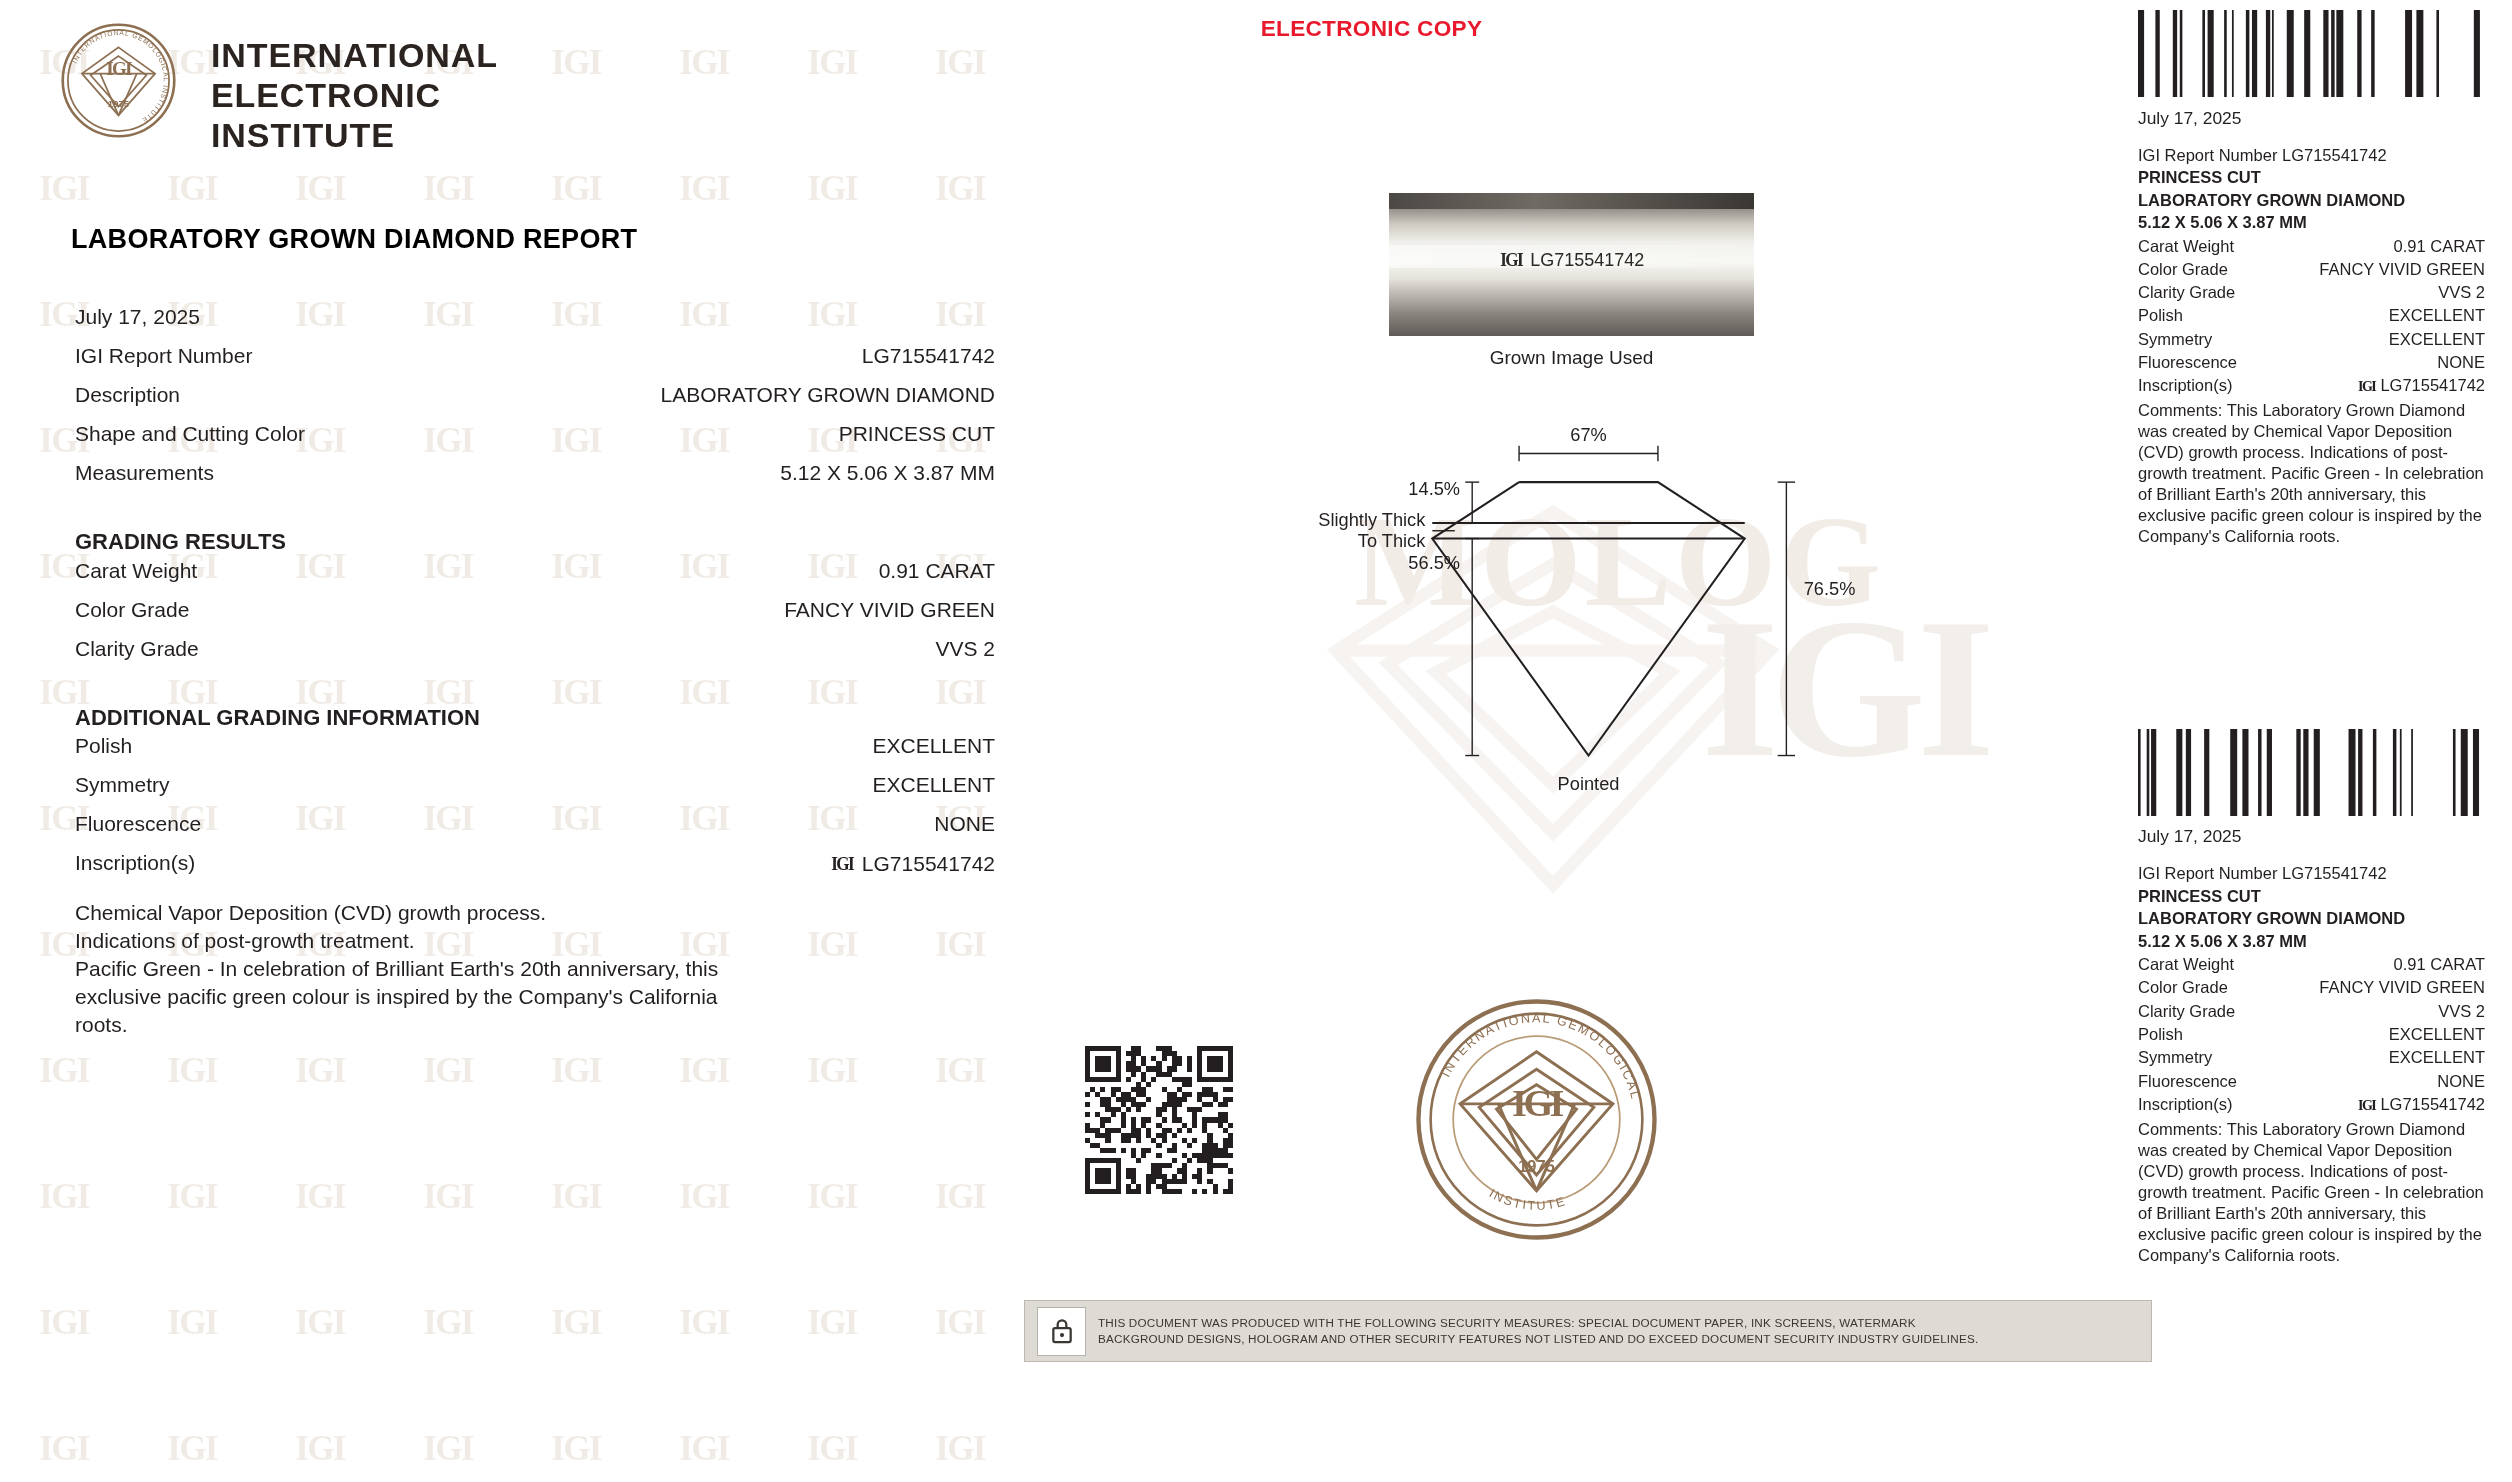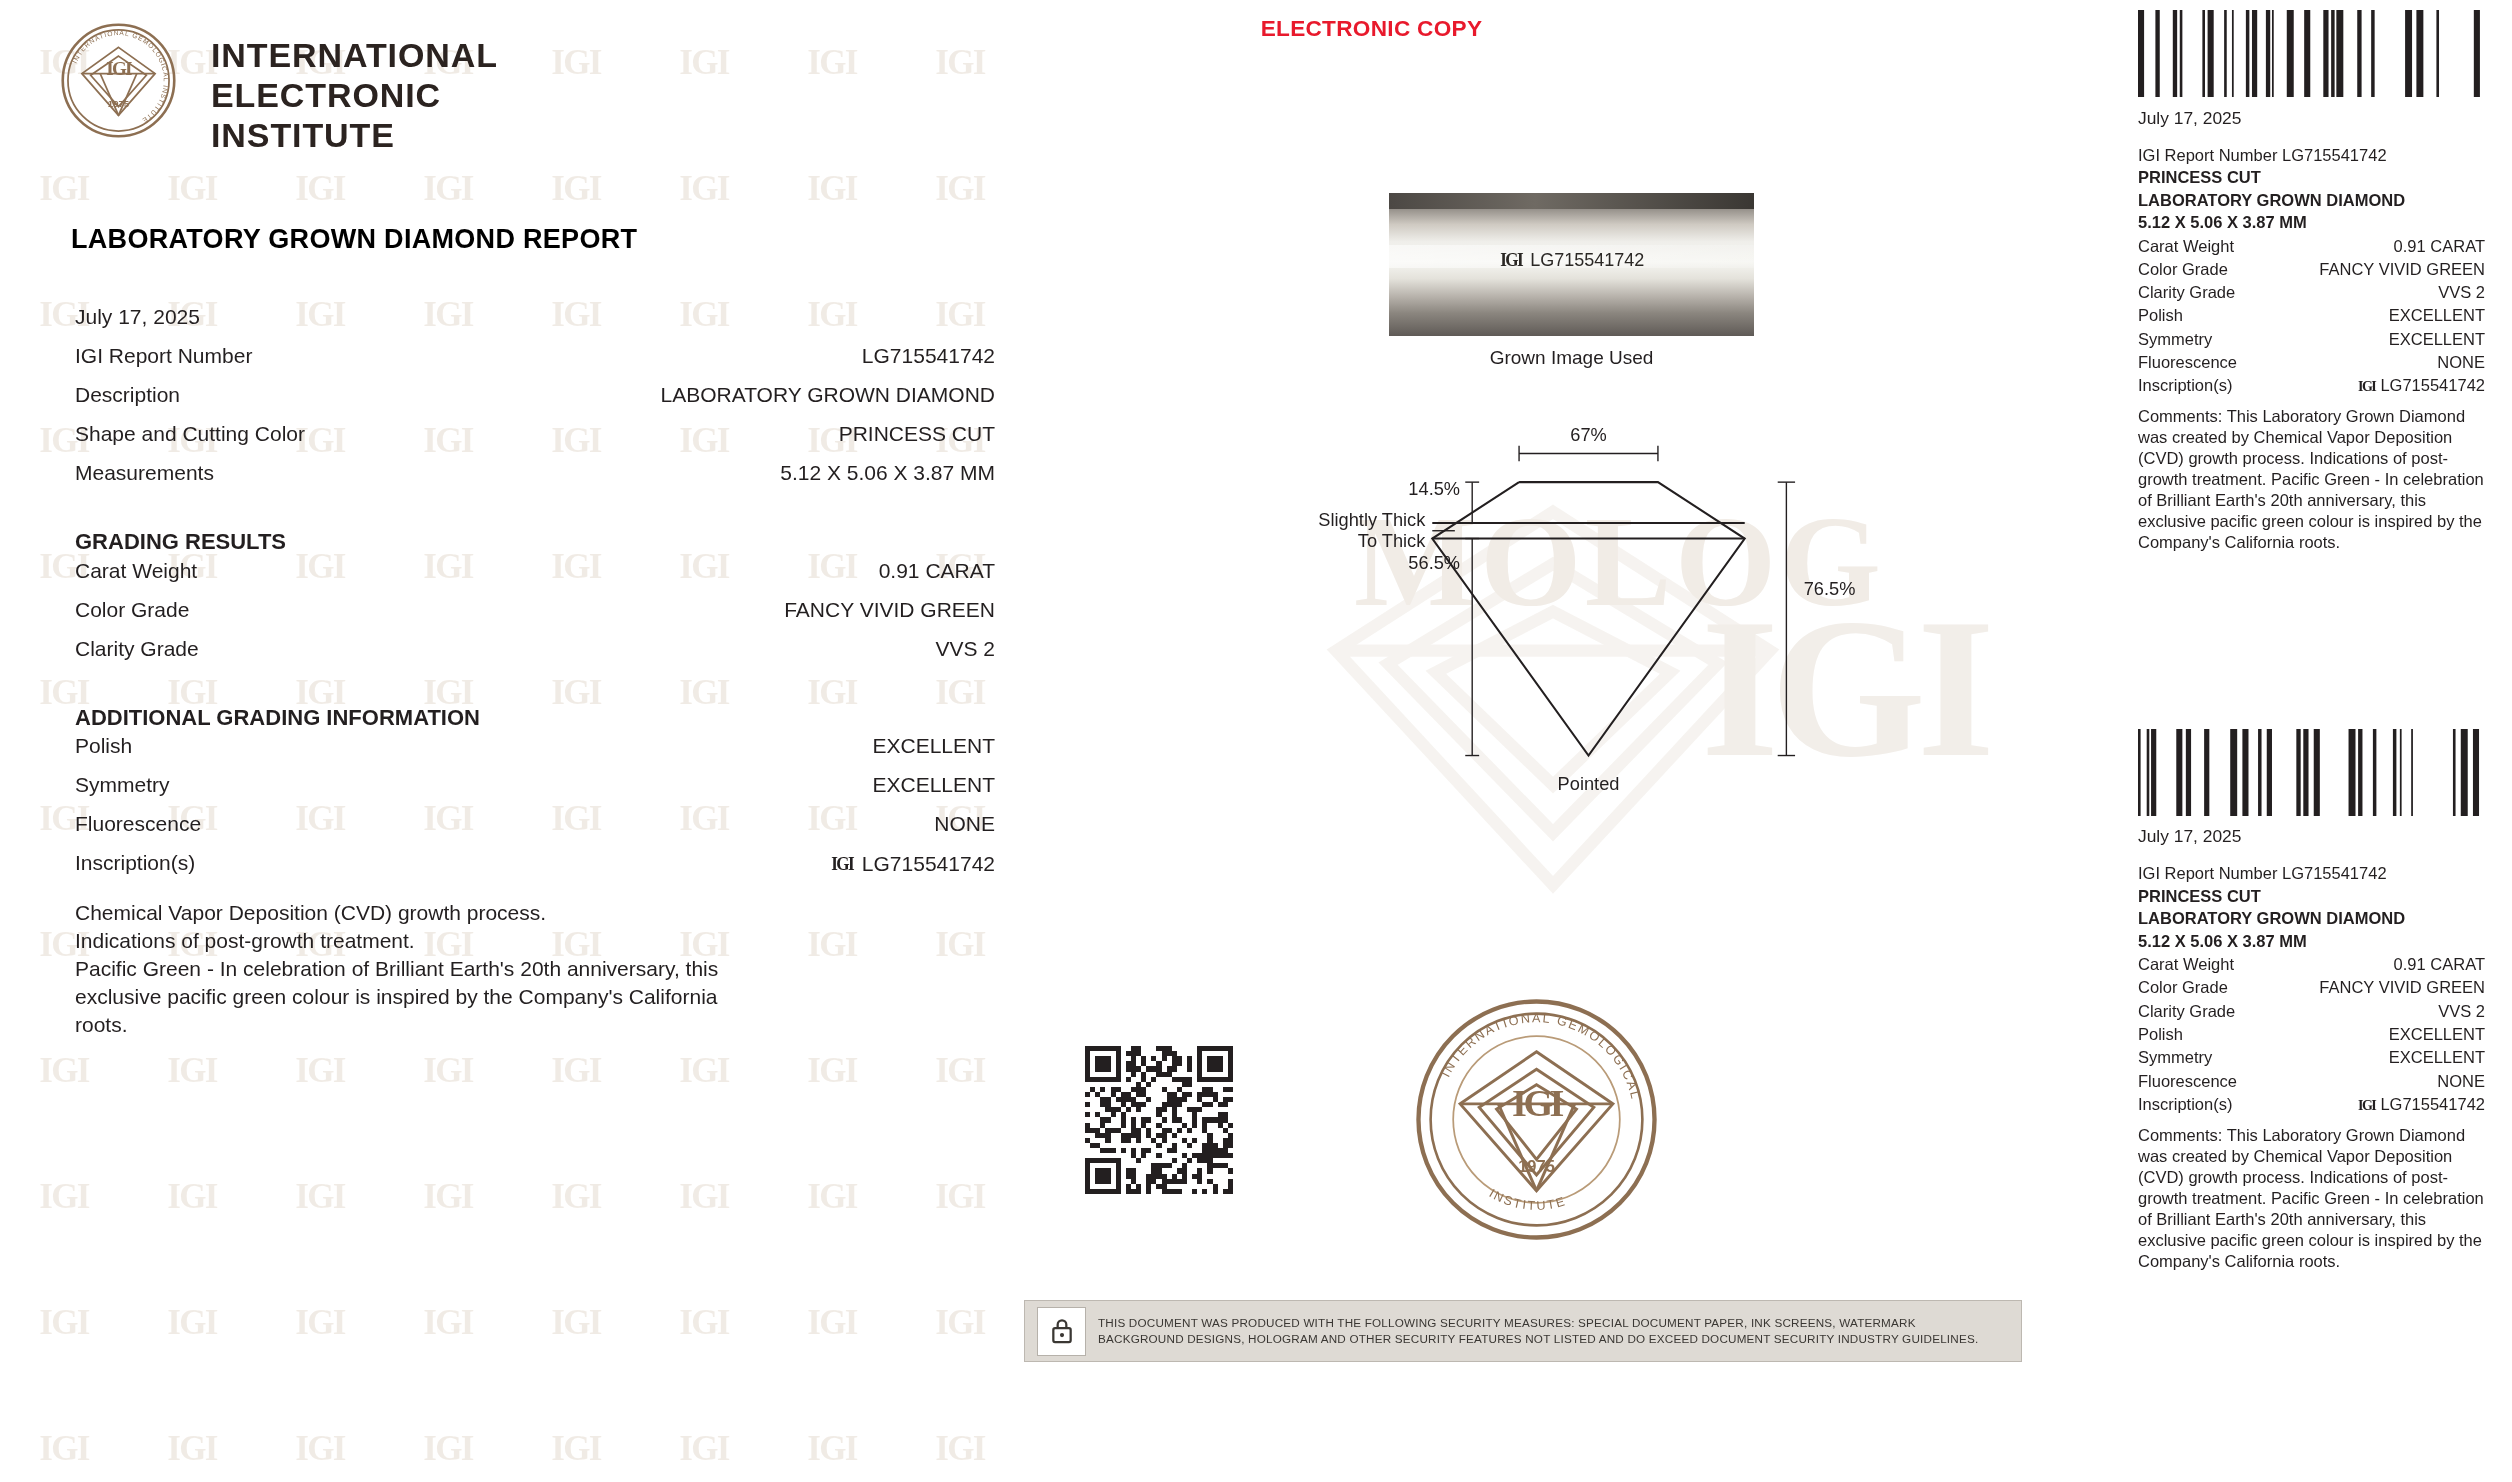--- a/index.html
+++ b/index.html
@@ -238,21 +238,21 @@
     position: absolute;
     left: 391px;
     top: 998px;
     width: 243px;
     height: 243px;
   }
   .security-bar {
     position: absolute;
     left: 0px;
     top: 1300px;
-    width: 998px;
+    width: 1128px;
     height: 62px;
     background: #dedad4;
     border: 0.9px solid #bdb8b1;
     display: flex;
     align-items: center;
     padding-left: 12px;
     box-sizing: border-box;
   }
   .lock-box {
     width: 47px; height: 47px;
@@ -288,21 +288,21 @@
   }
   .card { position: absolute; left: 21px; width: 347px; }
   .card1 { top: 10.4px; }
   .card2 { top: 729px; }
   .barcode { height: 87px; display: flex; align-items: stretch; }
   .card-date { font-size: 17.4px; margin-top: 10.4px; }
   .card-line { font-size: 16.5px; margin-top: 17px; }
   .card-strong { font-size: 16.5px; font-weight: bold; margin-top: 3.5px; }
   .kv { display: flex; justify-content: space-between; font-size: 16.5px; margin-top: 4.3px; }
   .kv .vv { text-align: right; }
-  .card-comments { font-size: 16.5px; line-height: 21px; margin-top: 11px; }
+  .card-comments { font-size: 16.5px; line-height: 21px; margin-top: 5px; }
   .mono-small { font-family: "Liberation Serif", serif; font-weight: bold; letter-spacing: -1.7px; font-size: 15.6px; transform: scaleX(.9); display:inline-block;}
 </style>
 </head>
 <body>
 
 <div class="page">
 
   <div class="watermark-layer">
     <div class="wm-grid" id="wm-grid">
         <div class="wm-cell">IGI</div>

